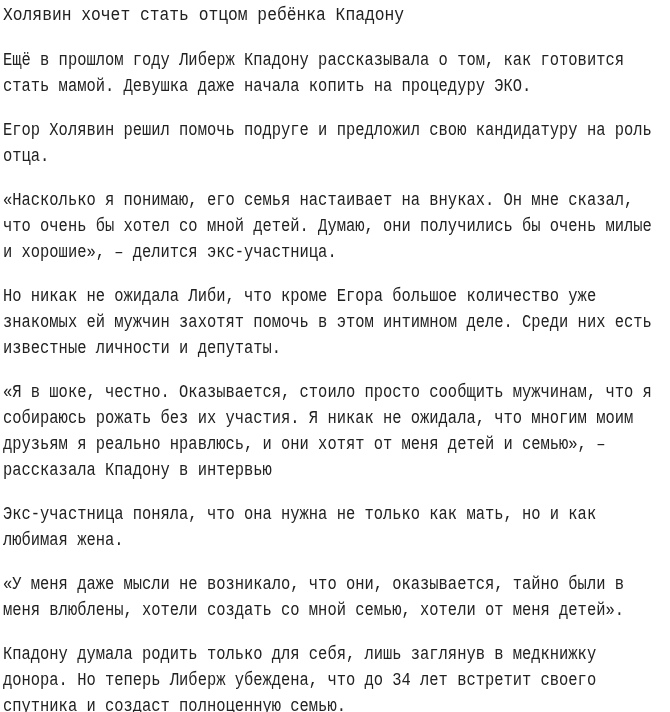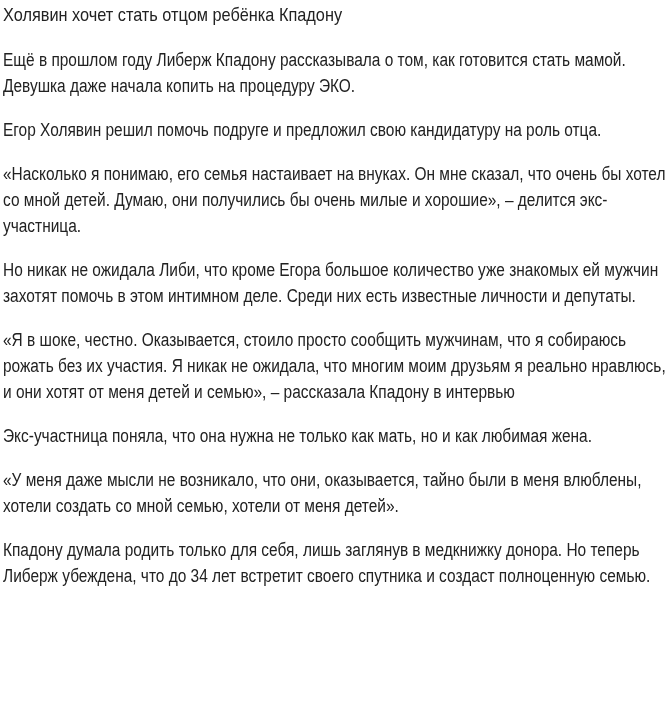--- a/index.html
+++ b/index.html
@@ -2,21 +2,21 @@
 <html><head>
 <meta charset="utf-8">
 <style>
   html, body { margin: 0; padding: 0; background: #ffffff; }
   body { width: 670px; height: 712px; overflow: hidden; }
   .page {
     position: relative;
     width: 670px;
     height: 712px;
     color: #222222;
-    font-family: Liberation Sans, sans-serif;
+    font-family: Liberation Mono, monospace;
   }
   .scaler {
     position: absolute;
     left: 3px;
     top: 0;
     width: 775px;
     transform: scaleX(0.858);
     transform-origin: 0 0;
   }
   .title {

